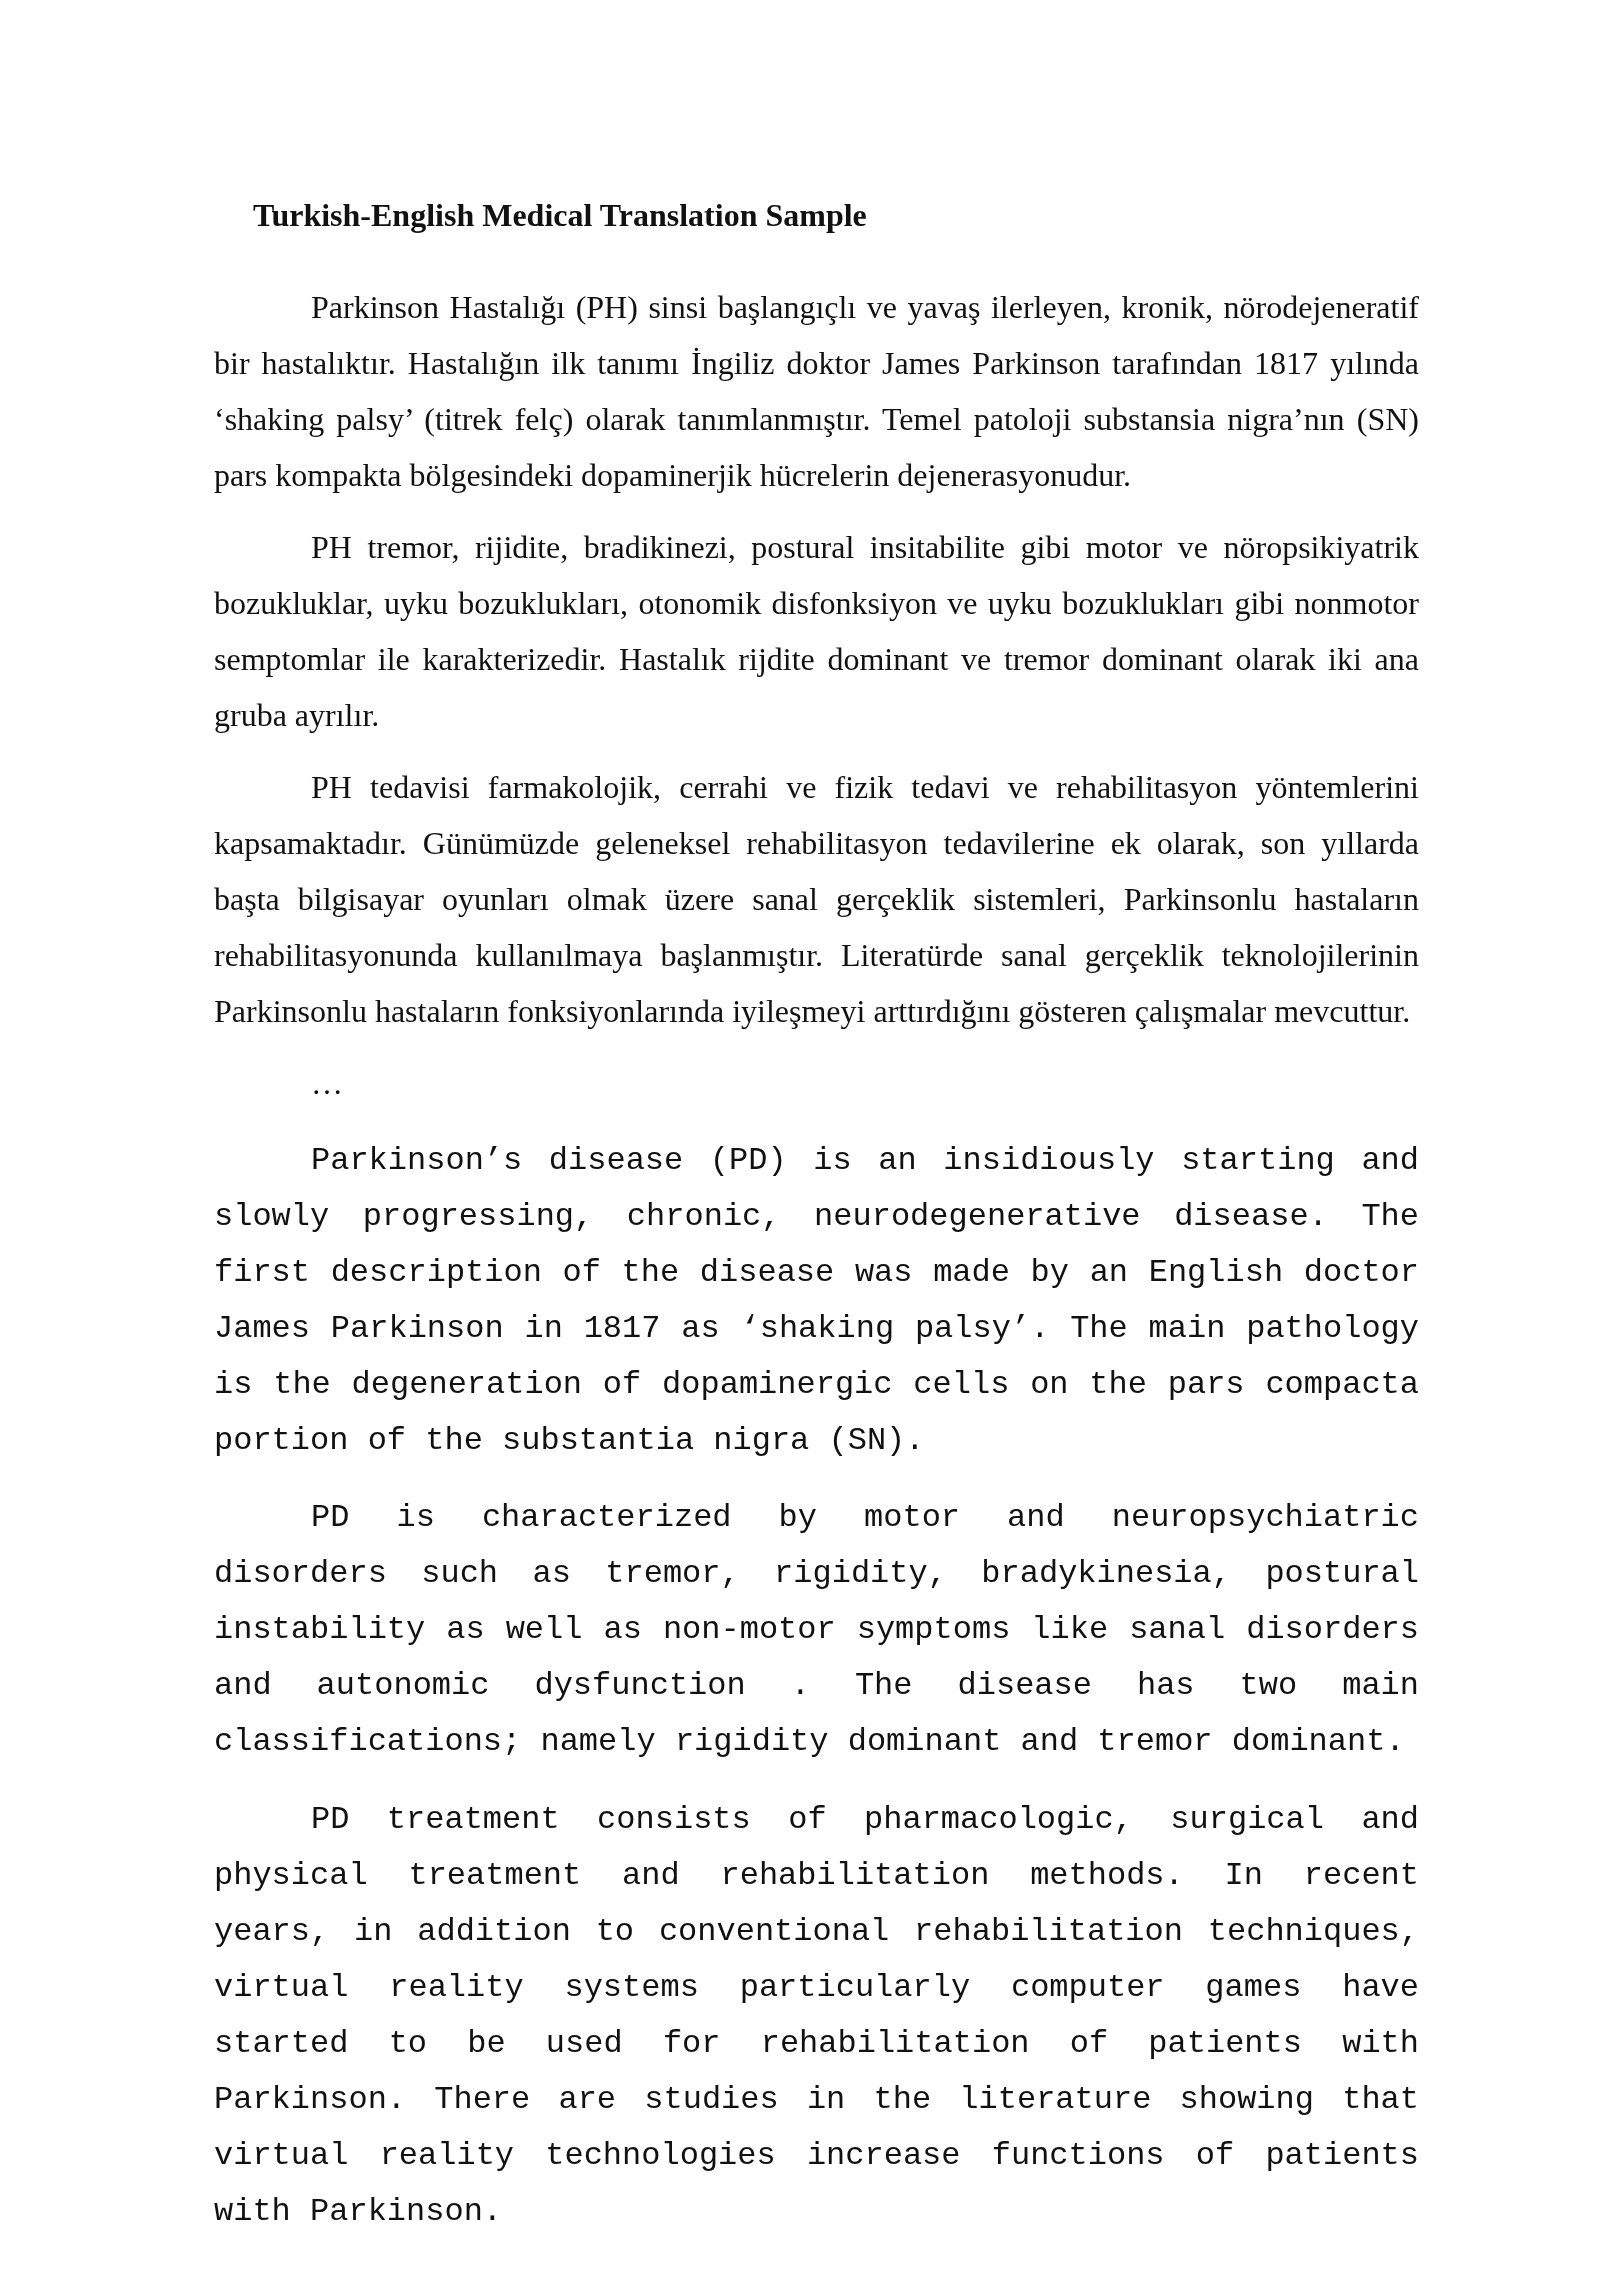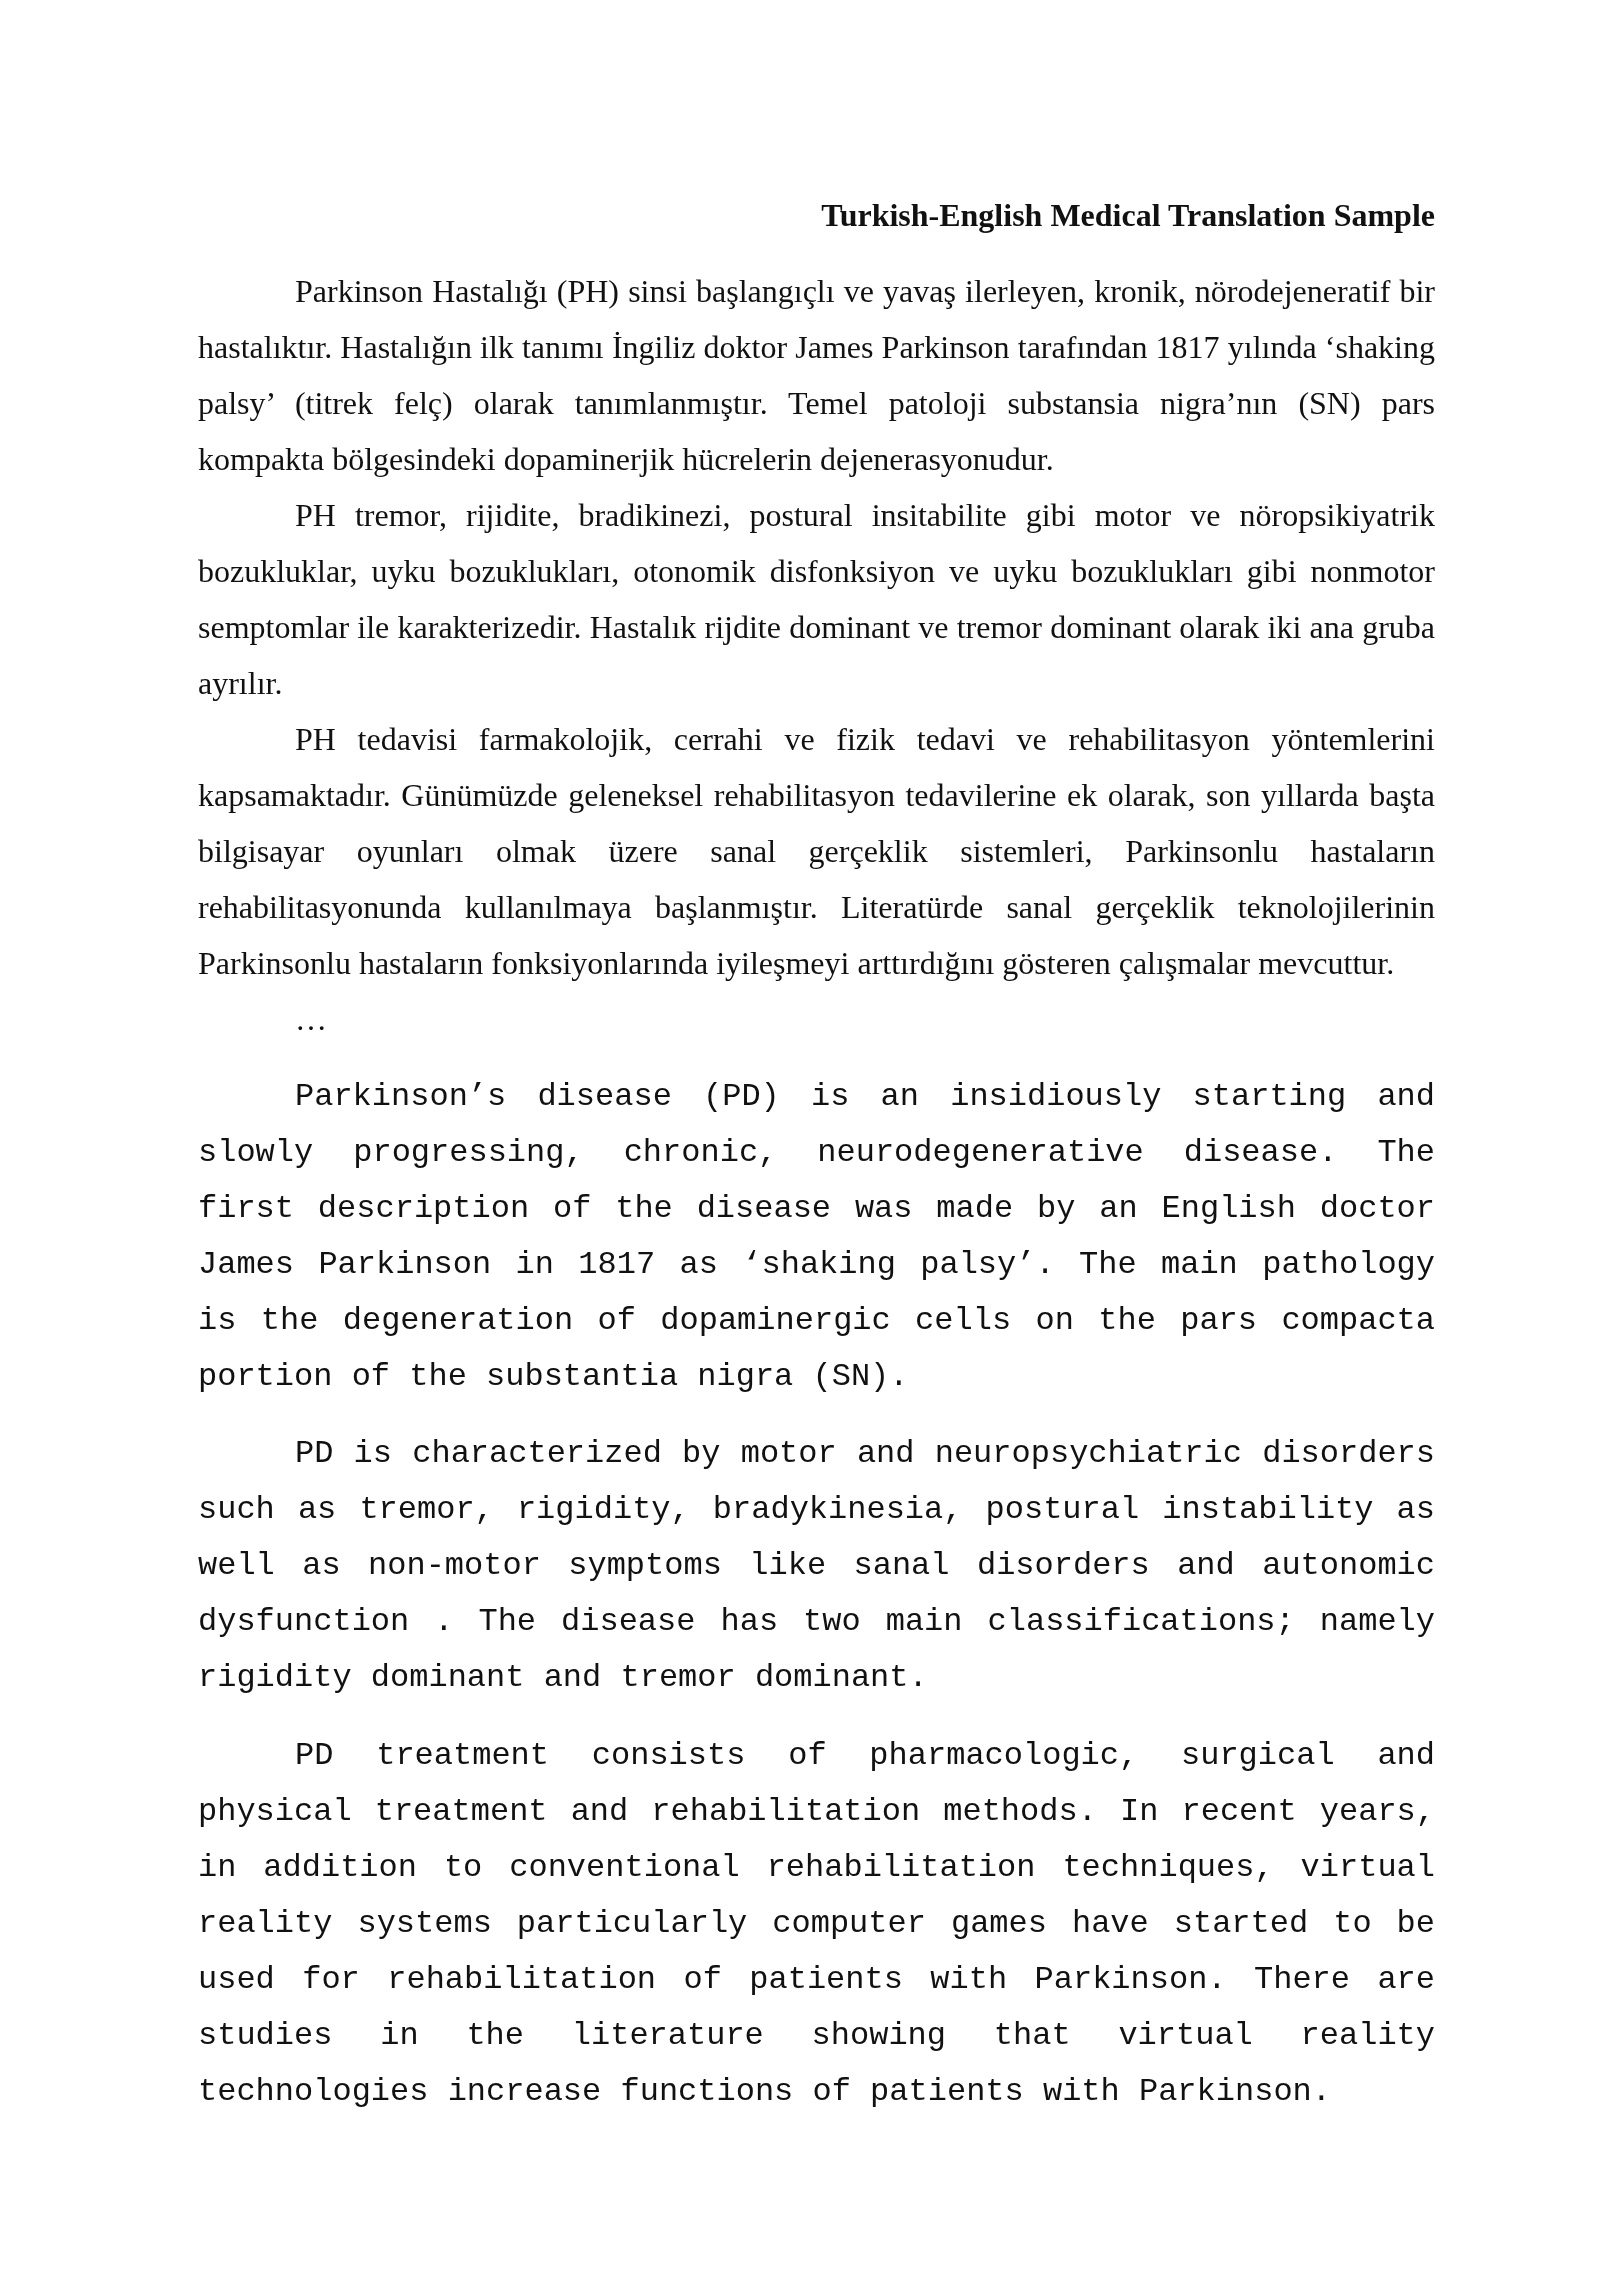--- a/index.html
+++ b/index.html
@@ -19,36 +19,36 @@
       position: absolute;
       left: 198px;
       top: 0;
       width: 1237px;
     }
     .title {
       position: absolute;
       top: 196px;
       left: 0;
       width: 100%;
-      text-align: right;
+      text-align: left;
       font-weight: bold;
       font-size: 32px;
       line-height: 39px;
       margin: 0;
       padding-left: 55px;
       box-sizing: border-box;
     }
     .body {
       position: absolute;
       top: 263px;
       left: 0;
       width: 100%;
     }
     p {
-      margin: 0;
+      margin: 16px;
       font-size: 32px;
       line-height: 56px;
       text-align: justify;
       text-indent: 97px;
     }
     p.tr { margin-bottom: 0; }
     p.ellipsis { margin-bottom: 21.6px; }
     p.en { margin-bottom: 21.6px; font-family: Liberation Mono, monospace; }
   </style>
 </head>

